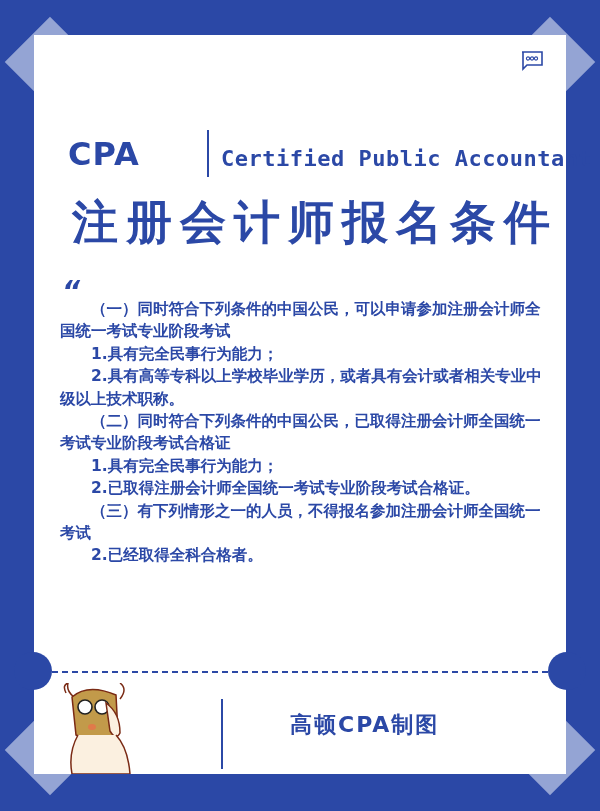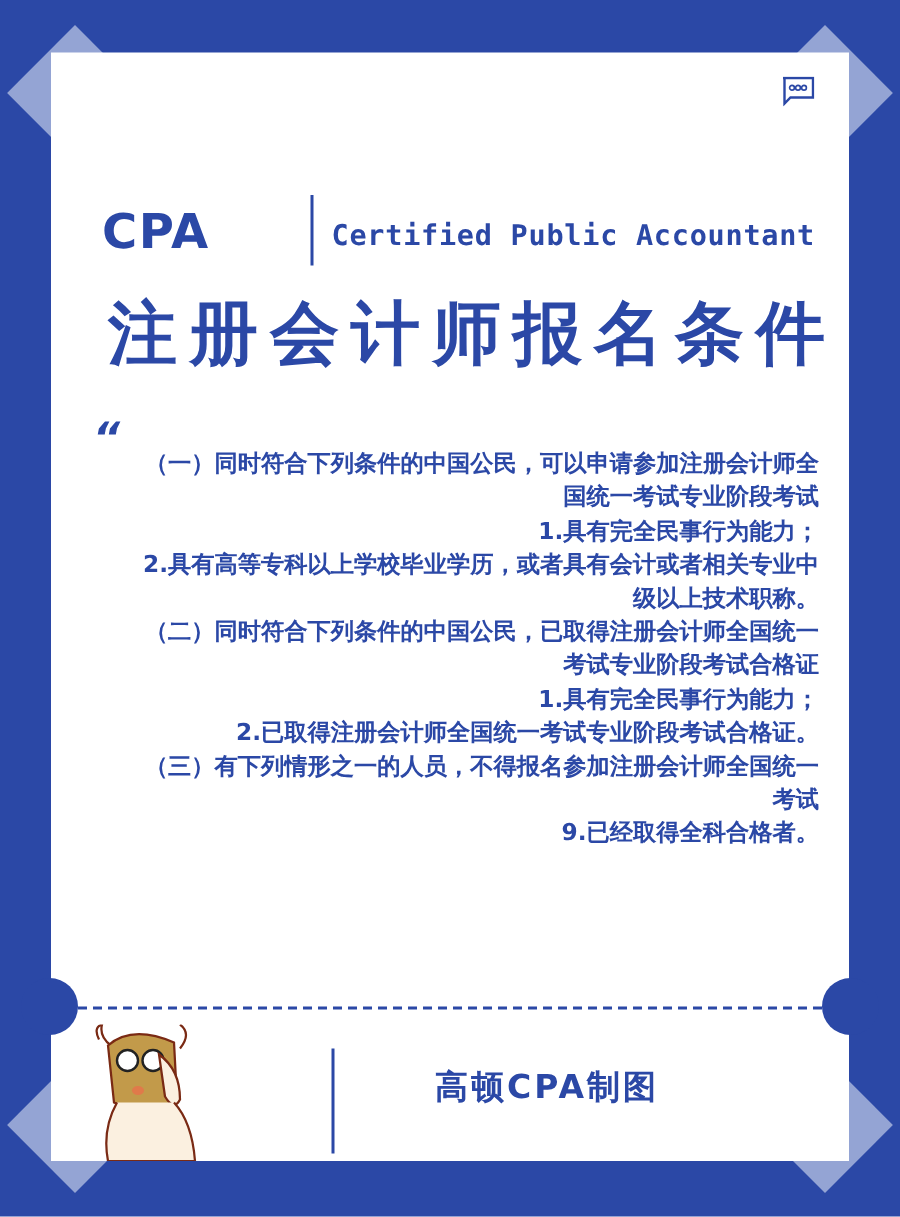--- a/index.html
+++ b/index.html
@@ -3,24 +3,24 @@
 <meta charset="utf-8">
 <style>
   html,body{margin:0;padding:0;}
   body{width:600px;height:811px;background:#2b48a6;position:relative;overflow:hidden;font-family:"DejaVu Sans","Liberation Sans",sans-serif;}
   .diamond{position:absolute;width:64px;height:64px;background:#94a4d4;transform:rotate(45deg);}
   .card{position:absolute;left:34px;top:35px;width:532px;height:739px;background:#fff;}
   .notch{position:absolute;width:38px;height:38px;border-radius:50%;background:#2b48a6;top:652px;}
   .chat-icon{position:absolute;left:521px;top:51px;width:22px;height:20px;}
   .cpa{position:absolute;left:68px;top:126px;font-family:"DejaVu Sans",sans-serif;font-weight:bold;font-size:32px;color:#2b48a6;letter-spacing:1px;line-height:56px;}
   .vbar{position:absolute;left:207px;top:130px;width:2px;height:47px;background:#2b48a6;}
-  .cpa-sub{position:absolute;left:221px;top:146px;font-family:"DejaVu Sans Mono",monospace;font-weight:bold;font-size:19px;color:#2b48a6;letter-spacing:0.5px;}
+  .cpa-sub{position:absolute;left:221px;top:146px;font-family:"DejaVu Sans Mono",monospace;font-weight:bold;font-size:22px;color:#2b48a6;letter-spacing:0.5px;}
   .title{position:absolute;left:72px;top:194px;font-weight:bold;font-size:46px;letter-spacing:8px;color:#2b48a6;line-height:56px;}
   .quote{position:absolute;left:62px;top:278px;font-size:28px;font-weight:bold;font-style:italic;color:#2b48a6;line-height:28px;}
-  .body{position:absolute;left:60px;top:298px;width:486px;font-size:15.5px;font-weight:bold;color:#2b48a6;line-height:22.4px;text-align:right;}
+  .body{position:absolute;left:60px;top:298px;width:486px;font-size:15.5px;font-weight:bold;color:#2b48a6;line-height:22.4px;}
   .body p{margin:0;}
   .ind{text-indent:2em;}
   .dash{position:absolute;left:52px;top:671px;width:496px;border-top:2px dashed #2b48a6;}
   .vbar2{position:absolute;left:221px;top:699px;width:2px;height:70px;background:#2b48a6;}
   .credit{position:absolute;left:290px;top:710px;font-size:22px;font-weight:bold;color:#2b48a6;letter-spacing:2px;}
   .mascot{position:absolute;left:58px;top:683px;width:82px;height:91px;}
 </style>
 </head>
 <body>
 
@@ -48,21 +48,21 @@
 <div class="quote">“</div>
 
 <div class="body">
   <p class="ind">（一）同时符合下列条件的中国公民，可以申请参加注册会计师全国统一考试专业阶段考试</p>
   <p class="ind">1.具有完全民事行为能力；</p>
   <p class="ind">2.具有高等专科以上学校毕业学历，或者具有会计或者相关专业中级以上技术职称。</p>
   <p class="ind">（二）同时符合下列条件的中国公民，已取得注册会计师全国统一考试专业阶段考试合格证</p>
   <p class="ind">1.具有完全民事行为能力；</p>
   <p class="ind">2.已取得注册会计师全国统一考试专业阶段考试合格证。</p>
   <p class="ind">（三）有下列情形之一的人员，不得报名参加注册会计师全国统一考试</p>
-  <p class="ind">9.已经取得全科合格者。</p>
+  <p class="ind">2.已经取得全科合格者。</p>
 </div>
 
 <div class="dash"></div>
 
 <svg class="mascot" viewBox="0 0 82 91">
   <path d="M8 10 Q4 2 10 0 Q8 8 16 14" fill="#fff" stroke="#7a2a14" stroke-width="1.5"></path>
   <path d="M62 0 Q70 6 62 16" fill="#fff" stroke="#7a2a14" stroke-width="1.5"></path>
   <path d="M14 14 Q30 0 58 12 L60 50 Q40 62 18 52 Z" fill="#c29a4a" stroke="#7a2a14" stroke-width="1.5"></path>
   <circle cx="27" cy="24" r="7" fill="#fff" stroke="#222" stroke-width="1.6"></circle>
   <circle cx="44" cy="24" r="7" fill="#fff" stroke="#222" stroke-width="1.6"></circle>

